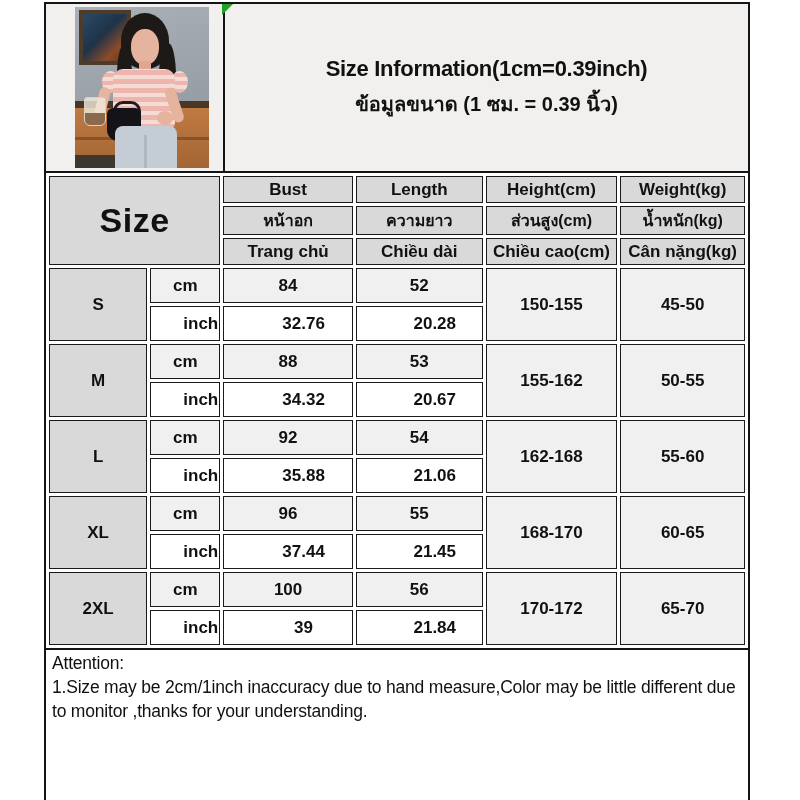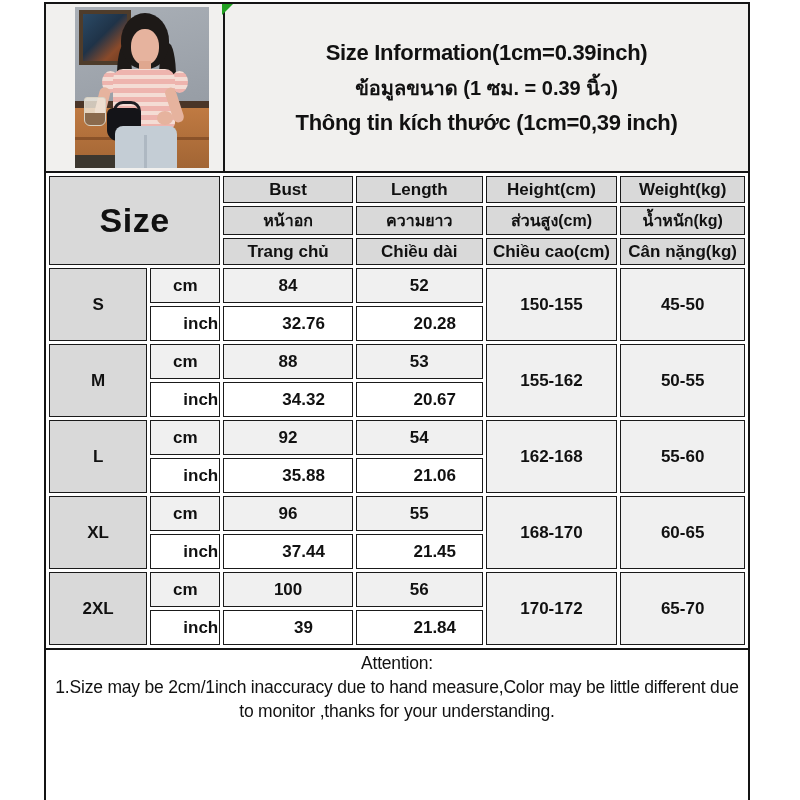--- a/index.html
+++ b/index.html
@@ -56,21 +56,21 @@
   .h{ height:23px; background:#d9d9d9; font-size:17px;margin-left:12px;}
   .h-th{ font-size:16px;}
   .c-sizehead{ background:#d9d9d9; font-size:34px; letter-spacing:0.5px;}
   .c-size{ background:#d9d9d9; font-size:19px;}
   .r td{ height:31px; font-size:17px;}
   .tint{ background:#f0f0f0;}
   .white{ background:#ffffff;padding-left:32px;}
   
   .attention{ border-top:2px solid #141414; background:#fff; height:148px;
     padding:2px 6px 0 6px; font-size:17.5px; line-height:1.36; font-weight:normal;
-    letter-spacing:-0.2px;text-align:center; }
+    letter-spacing:-0.2px; }
 </style>
 </head>
 <body>
 
 <div class="sheet">
 
   <div class="top">
     <div class="green-flag"></div>
     <div class="photo-cell">
       <div class="photo">
@@ -93,21 +93,20 @@
         <div class="cup"></div>
         <div class="bag-handle"></div>
         <div class="bag"></div>
         <div class="jeans"></div>
         <div class="jeans-crease"></div>
       </div>
     </div>
     <div class="title-cell">
       <div class="title-en">Size Information(1cm=0.39inch)</div>
       <div class="title-th">ข้อมูลขนาด (1 ซม. = 0.39 นิ้ว)</div>
-      <div class="title-vi">Thông tin kích thước (1cm=0,39 inch)</div>
     </div>
   </div>
 
   <div class="table-wrap">
     <table>
       <colgroup>
         <col style="width:97px">
           <col style="width:69px">
           <col style="width:128px">
         <col style="width:125px">

